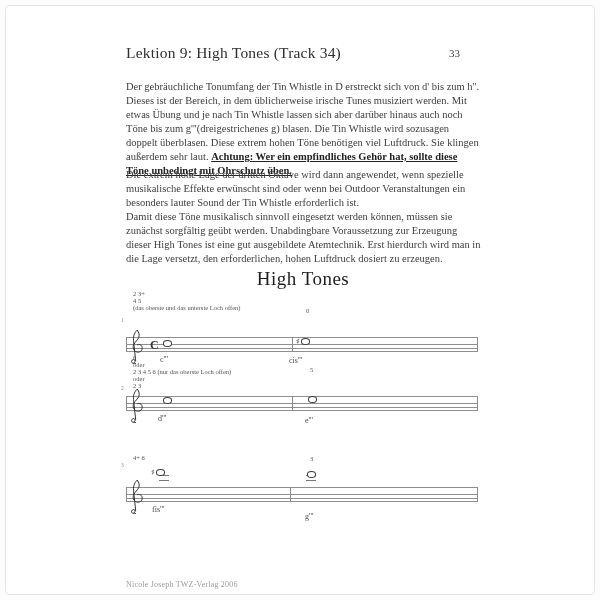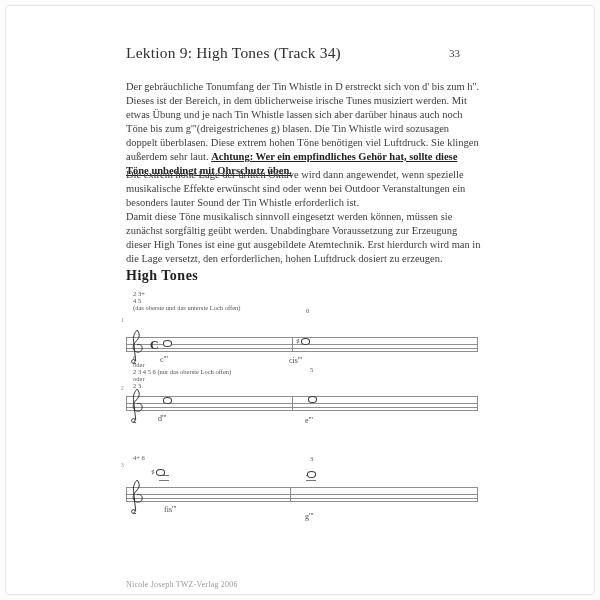--- a/index.html
+++ b/index.html
@@ -8,21 +8,21 @@
     background:#fcfcfc;overflow:hidden;
     font-family:"Liberation Serif","DejaVu Serif",serif;
     color:#3a3a3a;
   }
   .page-frame{position:absolute;inset:5px;border:1px solid #e4e4e4;border-radius:5px;background:#fff;}
   .abs{position:absolute;}
   .title{font-size:15.5px;color:#2f2f2f;letter-spacing:.2px;}
   .pagenum{font-size:11px;color:#444;}
   .body-text{font-size:10.5px;line-height:14px;width:356px;color:#3d3d3d;}
   .warn{font-weight:bold;text-decoration:underline;color:#222;}
-  .score-heading{font-size:14px;font-weight:bold;color:#1e1e1e;width:354px;letter-spacing:.5px;}
+  .score-heading{font-size:19px;font-weight:normal;color:#1e1e1e;text-align:center;width:354px;letter-spacing:.5px;}
   .staff{width:352px;height:15px;
     background:repeating-linear-gradient(to bottom,#8f8f8f 0,#8f8f8f 0.9px,transparent 0.9px,transparent 3.55px);}
   .barline{width:1px;height:15px;background:#8a8a8a;position:absolute;top:0;}
   .fing{font-size:6.5px;line-height:7px;color:#555;font-family:"Liberation Serif",serif;white-space:nowrap;}
   .notelabel{font-size:8px;color:#4a4a4a;white-space:nowrap;}
   .sysnum{font-size:5.5px;color:#8a8a8a;}
   .wholenote{display:inline-block;width:7px;height:4.6px;border:1.1px solid #3c3c3c;border-radius:50%;background:#fff;}
   .sharp{font-family:"DejaVu Sans",sans-serif;font-size:8px;color:#3c3c3c;margin-right:1px;vertical-align:1px;}
   .timesig{font-size:12px;font-weight:bold;color:#333;}
   .ledger{position:absolute;width:10px;height:1px;background:#777;}
@@ -100,16 +100,16 @@
   <svg class="abs" style="left:3px;top:-10px;" width="14" height="37" viewBox="0 0 22 60">
     <path d="M11 59 c-4 2 -8 -1 -7 -4 c1 -3 5 -3 5.5 0 c0.3 2 -1.5 3.5 -3 3.5 M10.5 55 L7 22 c-1 -9 3 -14 6 -17 c3 4 4 8 2.5 12 c-1.5 4 -6 7 -8 11 c-2.5 5 -0.5 11 4.5 12.5 c5 1.5 9.5 -2 9 -7 c-0.4 -4.5 -5 -6.5 -8.5 -4.5" stroke="#2e2e2e" stroke-width="1.6" fill="none"></path>
   </svg>
   <div class="ledger" style="left:33px;top:-12px;"></div>
   <div class="ledger" style="left:33px;top:-7.5px;"></div>
   <div class="abs notegroup" style="left:25px;top:-25px;"><span class="sharp">♯</span><span class="wholenote"></span></div>
   <div class="ledger" style="left:180px;top:-12px;"></div>
   <div class="ledger" style="left:180px;top:-7.5px;"></div>
   <div class="abs notegroup" style="left:181px;top:-23px;"><span class="wholenote"></span></div>
 </div>
-<div class="abs notelabel" style="left:164px;top:505px;font-family:Liberation Serif, serif;">fis'''</div>
+<div class="abs notelabel" style="left:152px;top:505px;font-family:Liberation Serif, serif;">fis'''</div>
 <div class="abs notelabel" style="left:305px;top:512px;">g'''</div>
 
 <div class="abs footer" style="left:126px;top:548px;">Nicole Joseph TWZ-Verlag 2006</div>
 
 </body></html>

